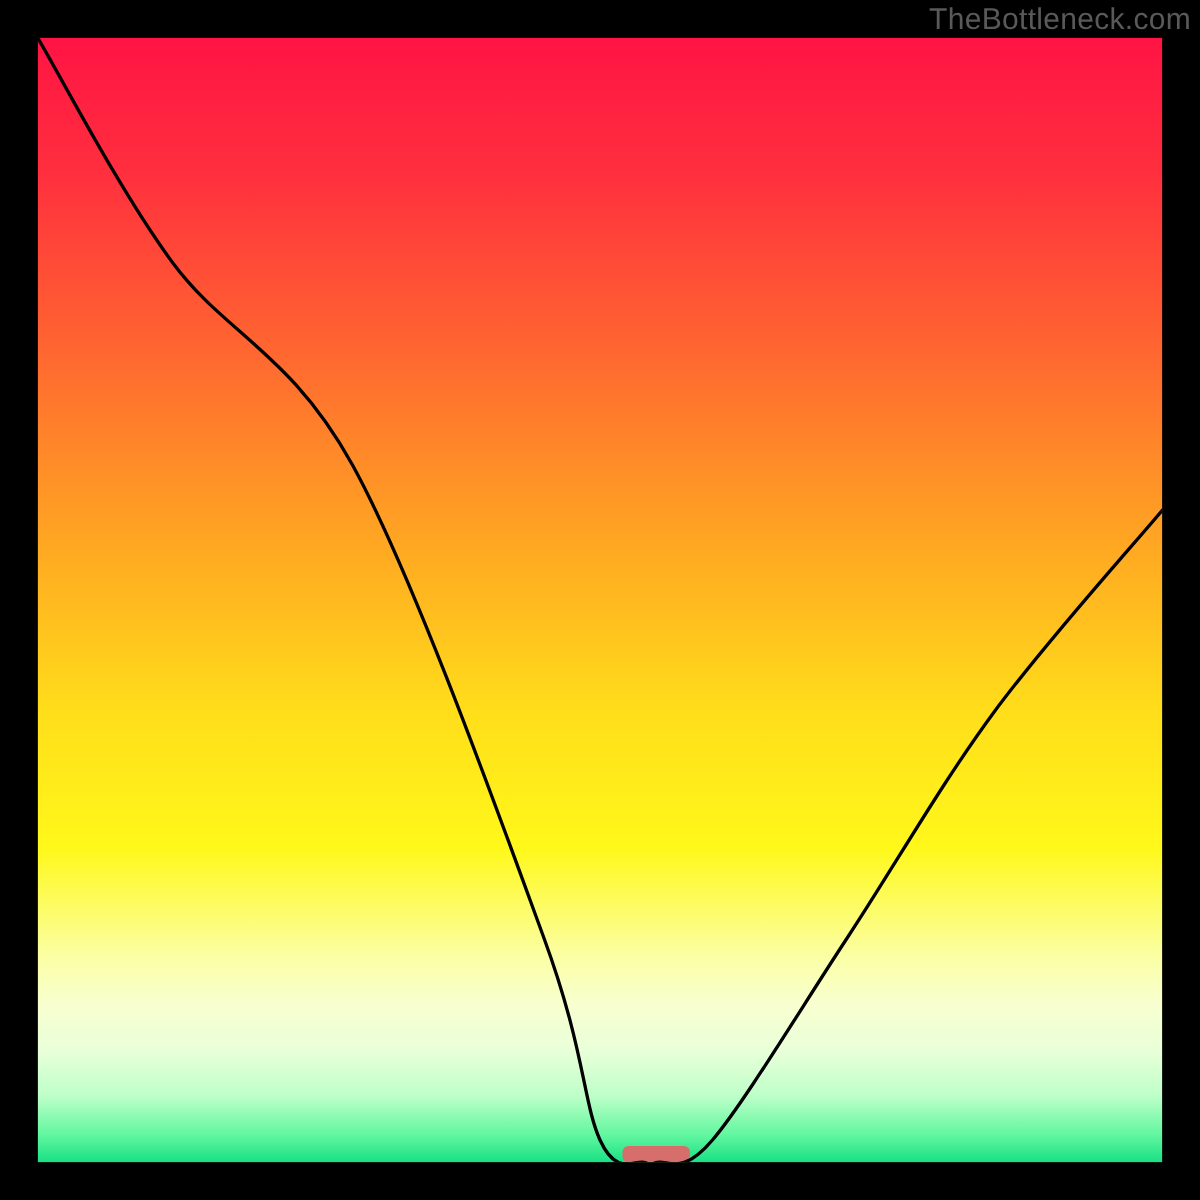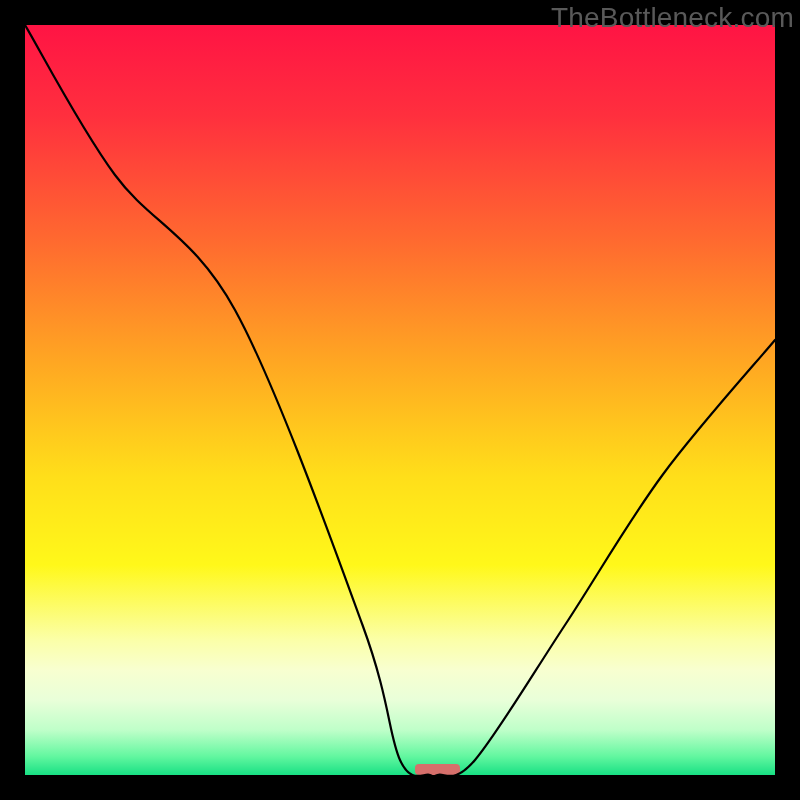--- a/index.html
+++ b/index.html
@@ -30,21 +30,21 @@
   .plot svg {
     position: absolute;
     left: 0;
     top: 0;
   }
   .watermark {
     position: absolute;
     top: 2px;
     right: 6px;
     color: #595959;
-    font-size: 28px;
+    font-size: 20px;
     letter-spacing: 0.2px;
     font-weight: 400;
   }
 </style>
 </head>
 <body>
 
 <div class="frame">
 
   <div class="plot">

